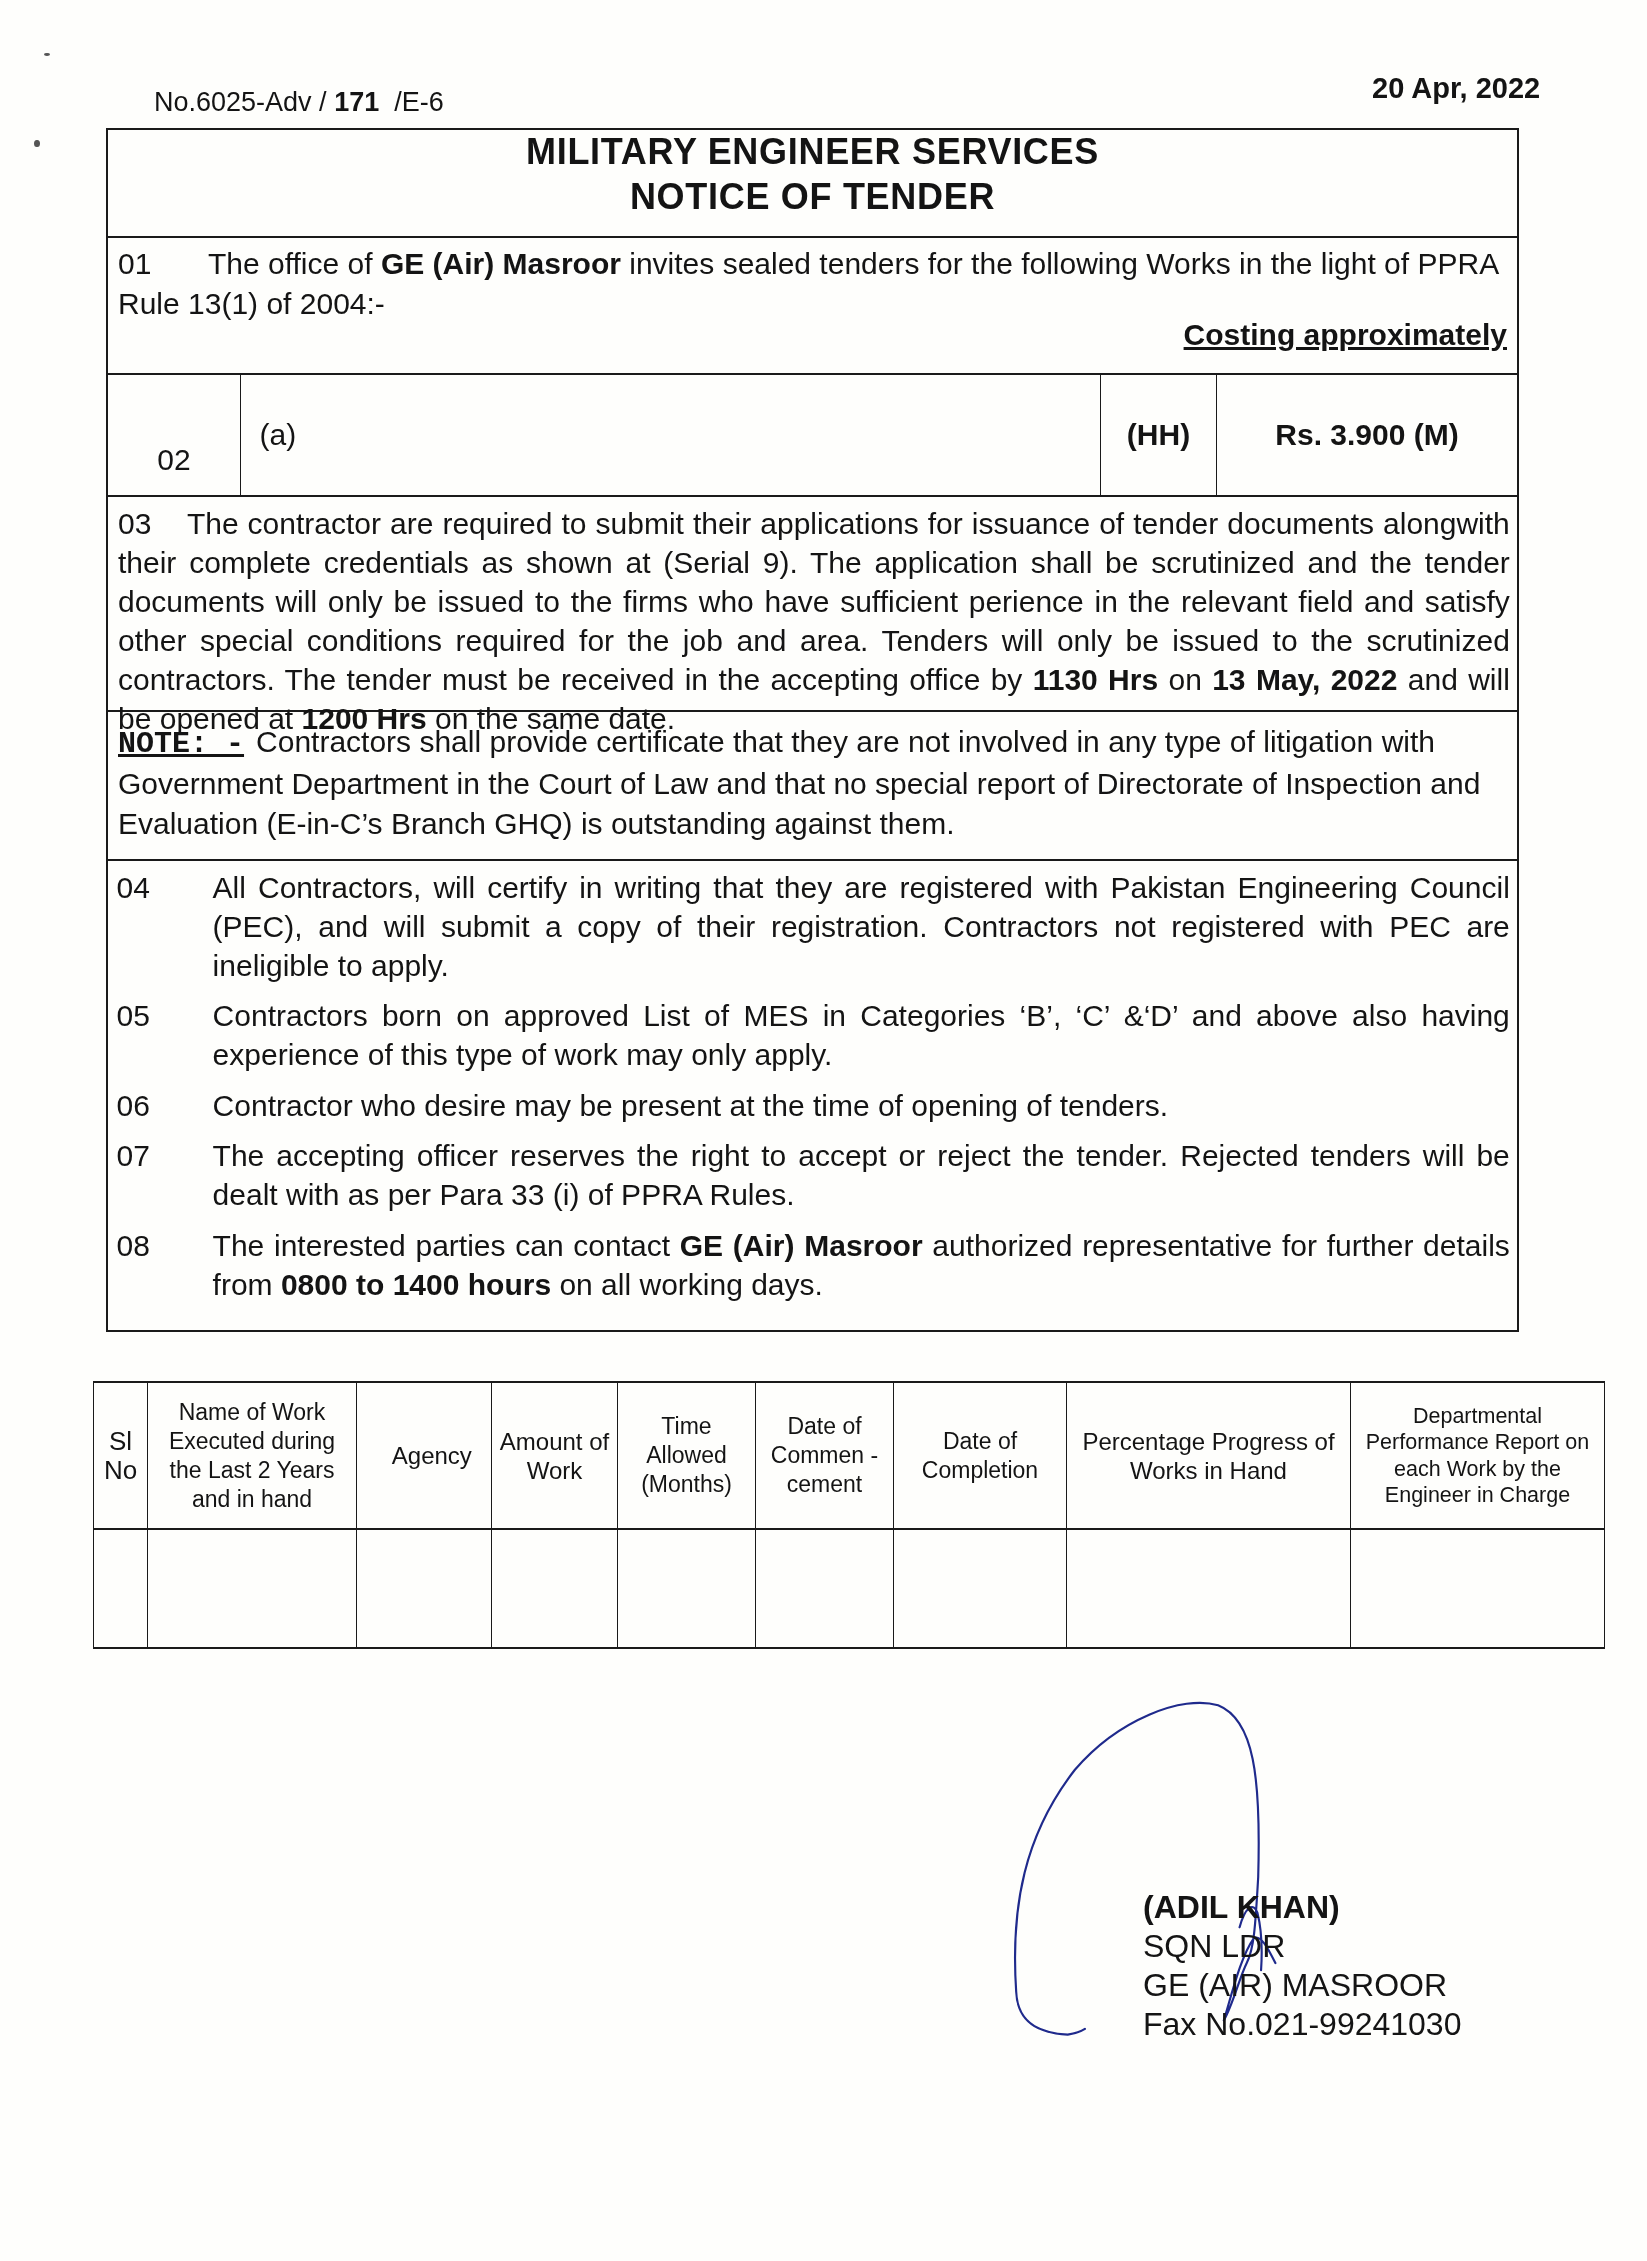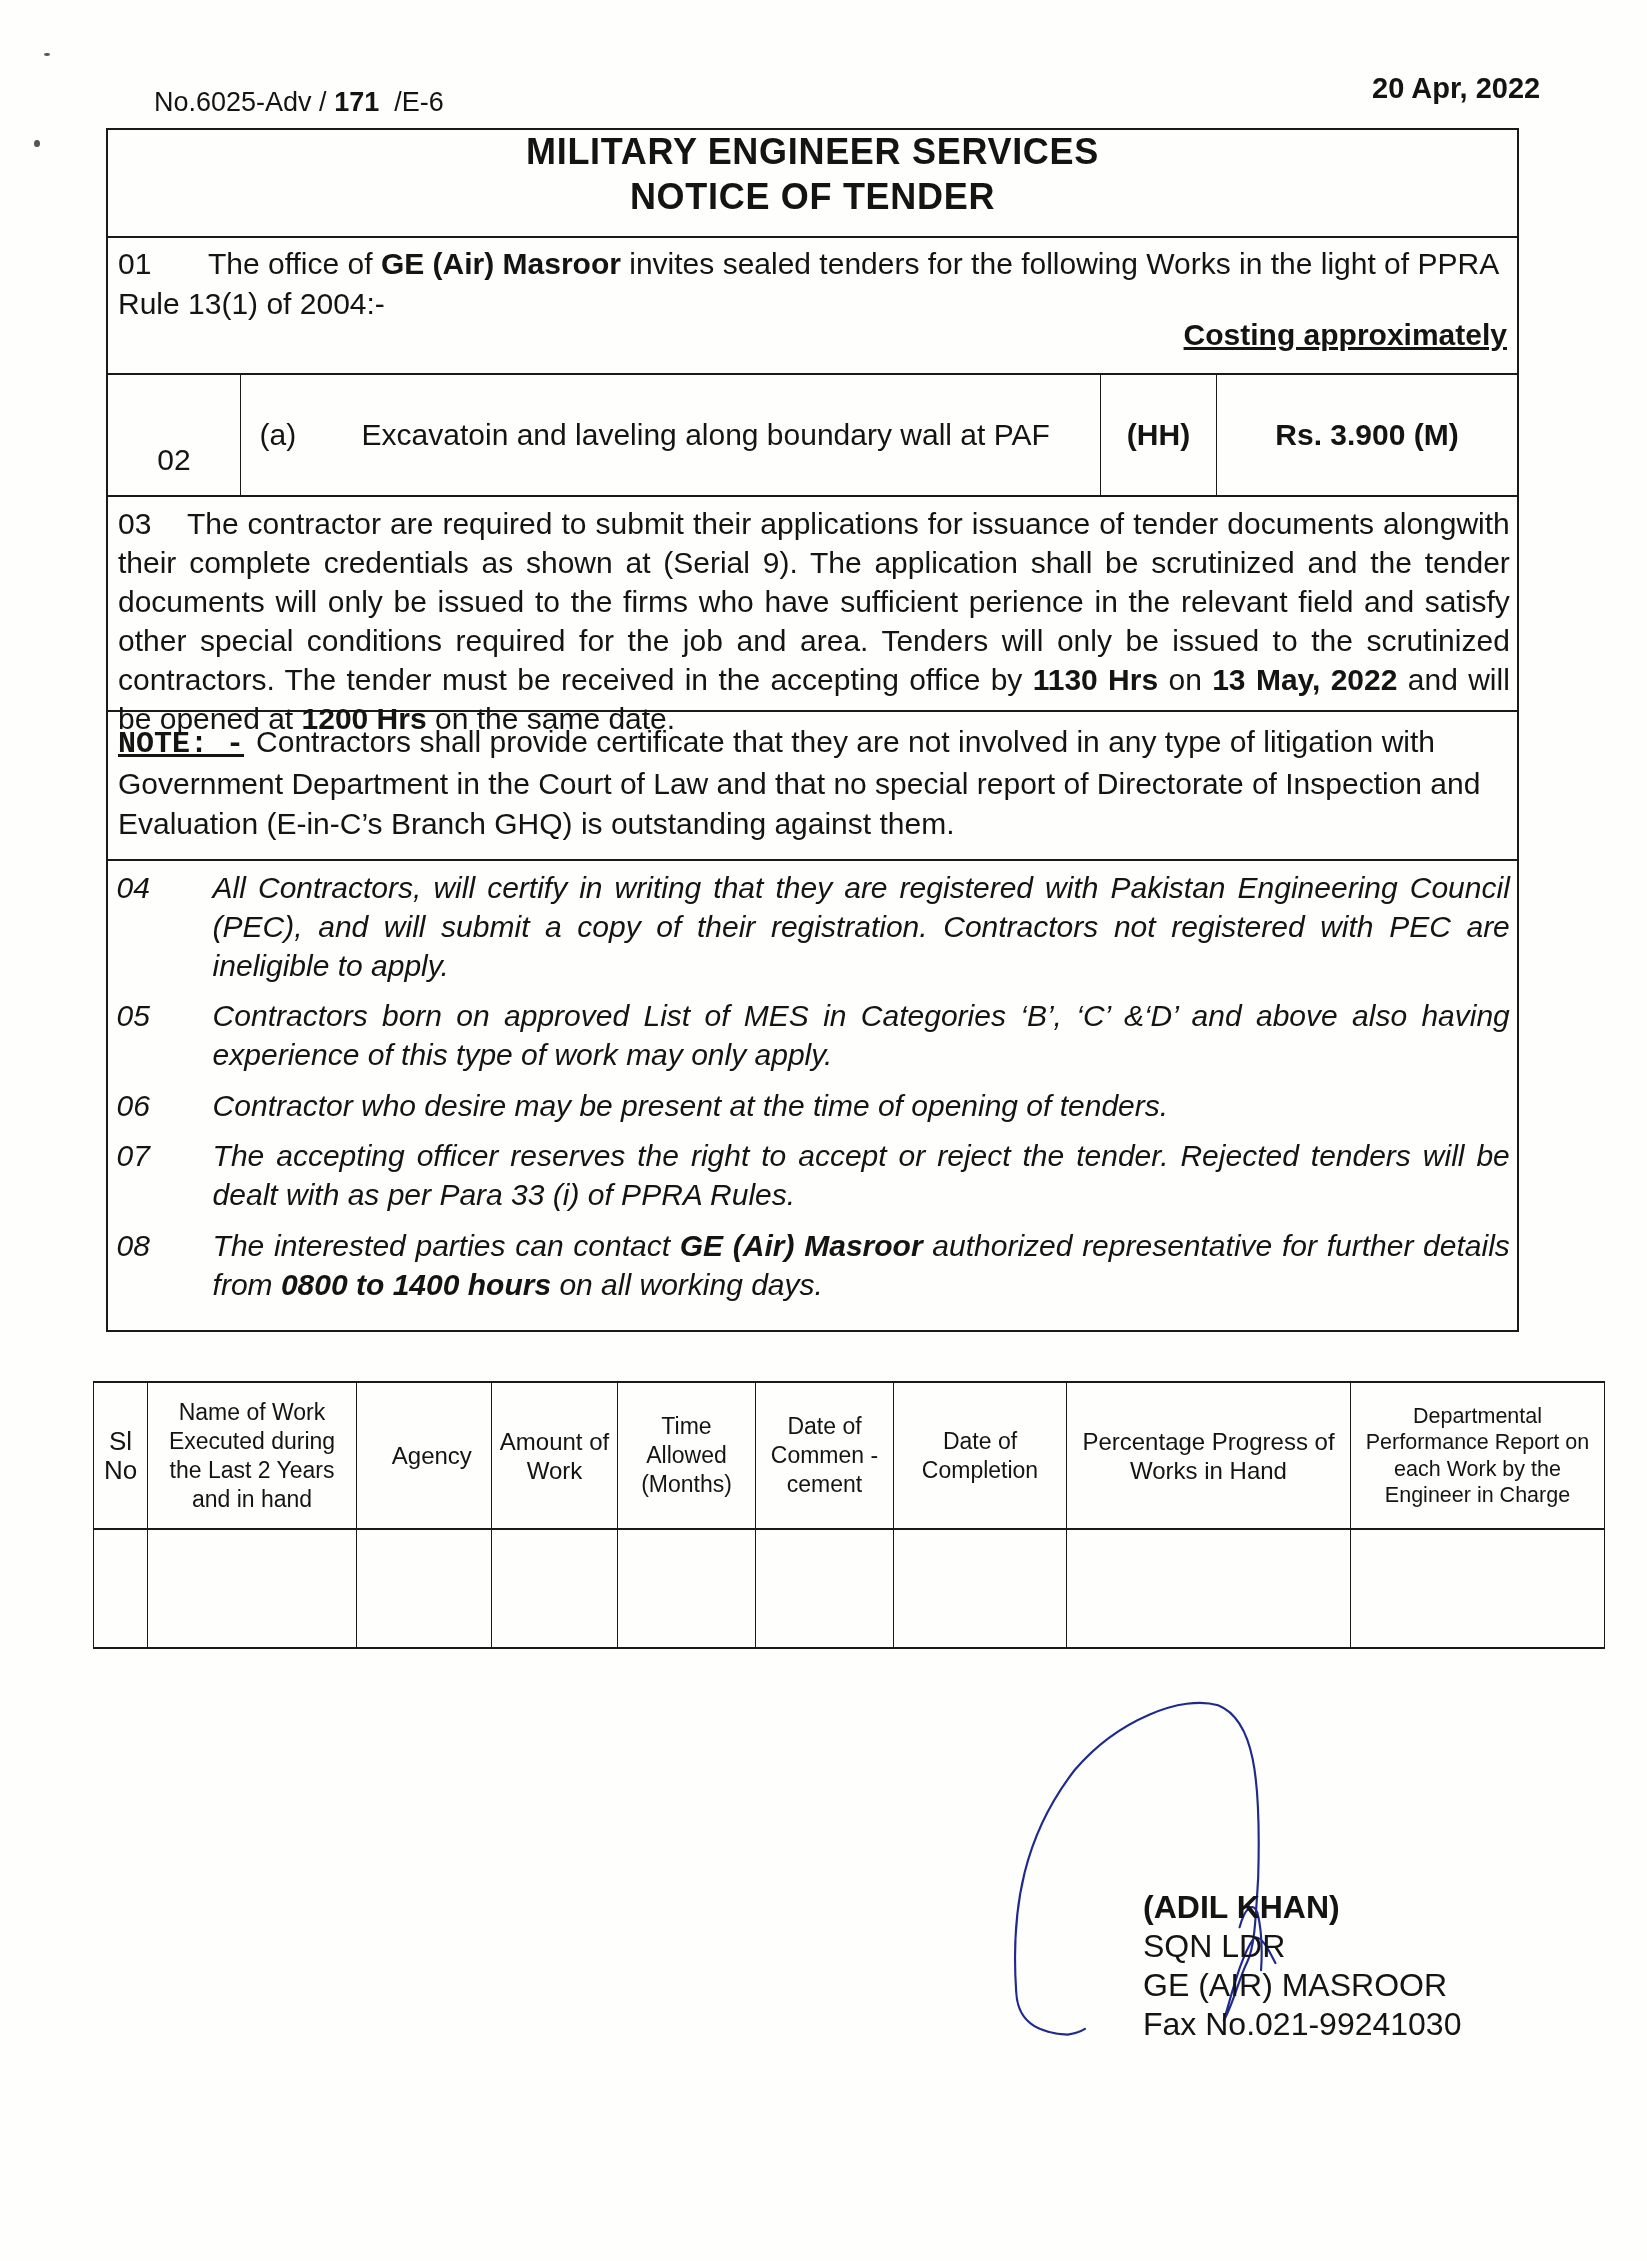--- a/index.html
+++ b/index.html
@@ -33,21 +33,21 @@
   .c-desc .sub { display: inline-block; width: 102px; }
   .c-code { width: 115px; justify-content: center; font-weight: bold; }
   .c-amt { flex: 1; justify-content: center; font-weight: bold; }
 
   .p03 { padding: 7.2px 7.2px 10px 10px; font-size: 30px; line-height: 39px; text-align: justify; height: 215px; box-sizing: border-box; }
   .p03 b { font-weight: bold; }
   .note { padding: 10px 7.2px 7.2px 10px; font-size: 30px; line-height: 40px; height: 149px; box-sizing: border-box; }
   .note .lbl { font-weight: bold; text-decoration: underline; margin-right: 12px; font-family: Liberation Mono, monospace; }
 
   .items { padding: 7.2px 7.2px 29px 8.6px; font-size: 30px; line-height: 39px; height: 473px; box-sizing: border-box; }
-  .item { display: flex; margin-bottom: 11.5px; font-style: italic; }
+  .item { display: flex; margin-bottom: 11.5px; }
   .item .n { width: 96px; flex: none; }
   .item .txt { flex: 1; text-align: justify; }
   .item .txt b { font-weight: bold; }
 
   .credtable { position: absolute; left: 93px; top: 1381px; width: 1512px; border-collapse: collapse; }
   .credtable th, .credtable td { border: 1.4px solid #1a1a1a; text-align: center; vertical-align: middle; }
   .credtable th { font-size: 23px; font-weight: normal; line-height: 29px; height: 145px; padding: 0 4.3px; }
   .credtable th.sm { font-size: 21.5px; line-height: 26.5px; margin-top: 16px; }
   .credtable td { height: 115px; }
   .credtable tr.head th { border-top: 2.1px solid #1a1a1a; border-bottom: 2.1px solid #1a1a1a; }
@@ -78,21 +78,20 @@
 
   <div class="box p01">
     <span class="num">01</span><span>The office of </span><b>GE (Air) Masroor</b><span> invites sealed tenders for the following Works in the light of PPRA Rule 13(1) of 2004:-</span>
     <div class="costing">Costing approximately</div>
   </div>
 
   <div class="box row02">
     <div class="c-num">02</div>
     <div class="c-desc">
       <span class="sub">(a)</span>
-      <span>Excavatoin and laveling along boundary wall at PAF</span>
     </div>
     <div class="c-code">(HH)</div>
     <div class="c-amt">Rs. 3.900 (M)</div>
   </div>
 
   <div class="box p03">
     <span>03</span>&nbsp;&nbsp;&nbsp;
     <span>The contractor are required to submit their applications for issuance of tender documents alongwith their complete credentials as shown at (Serial 9). The application shall be scrutinized and the tender documents will only be issued to the firms who have sufficient perience in the relevant field and satisfy other special conditions required for the job and area. Tenders will only be issued to the scrutinized contractors. The tender must be received in the accepting office by </span><b>1130 Hrs</b><span> on </span><b>13 May, 2022</b><span> and will be opened at </span><b>1200 Hrs</b><span> on the same date.</span>
   </div>
 

